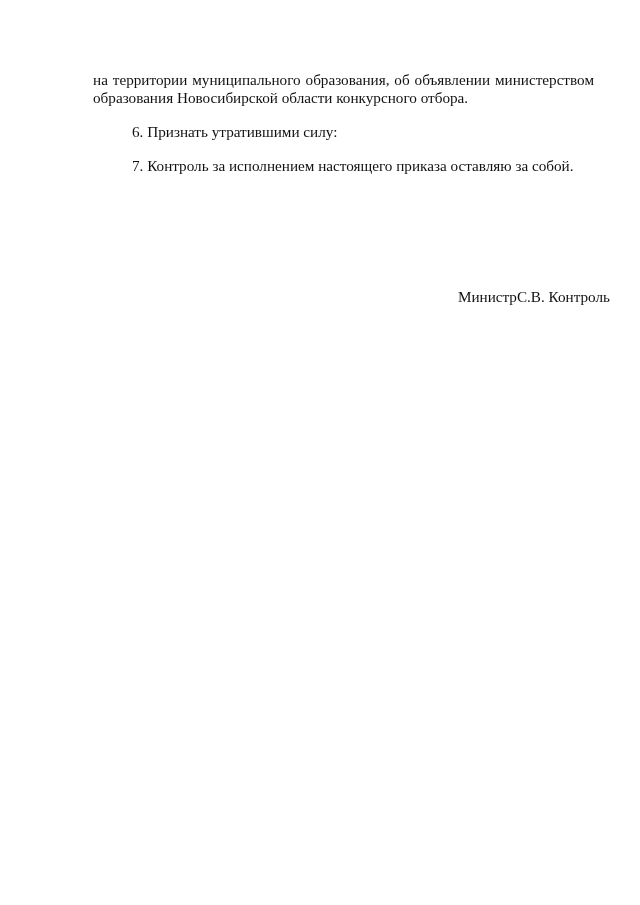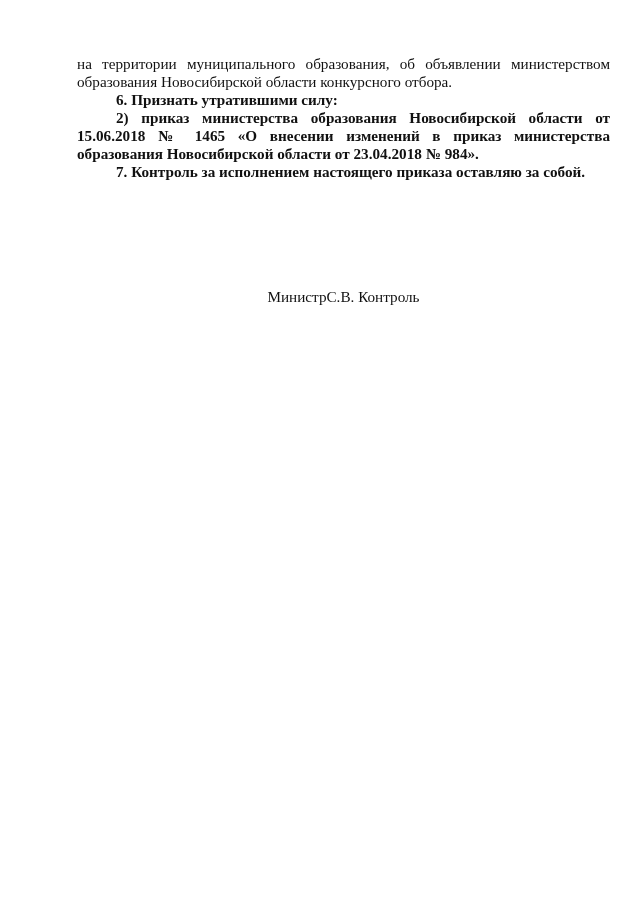--- a/index.html
+++ b/index.html
@@ -17,45 +17,43 @@
     }
     .page {
       position: absolute;
       left: 77px;
       top: 55px;
       width: 533px;
       font-size: 15.2px;
       line-height: 18px;
     }
     .para {
-      margin: 0;
+      margin: 16px;
       text-align: justify;
       text-align-last: left;
     }
     .indent {
       text-indent: 39px;
-      font-weight: bold;
     }
     .signature {
       position: absolute;
       left: 77px;
       top: 288px;
       width: 533px;
       font-size: 15.2px;
       line-height: 18px;
       display: flex;
-      justify-content: center;
+      justify-content: flex-end;
     }
   </style>
 </head>
 <body>
 
 <div class="page">
   <p class="para">на территории муниципального образования, об объявлении министерством образования Новосибирской области конкурсного отбора.</p>
   <p class="para indent">6. Признать утратившими силу:</p>
-  <p class="para indent">2) приказ министерства образования Новосибирской области от 15.06.2018 № 1465 «О внесении изменений в приказ министерства образования Новосибирской области от 23.04.2018 № 984».</p>
   <p class="para indent">7. Контроль за исполнением настоящего приказа оставляю за собой.</p>
 </div>
 
 <div class="signature">
   <span>Министр</span>
   <span>С.В. Контроль</span>
 </div>
 
 </body></html>

